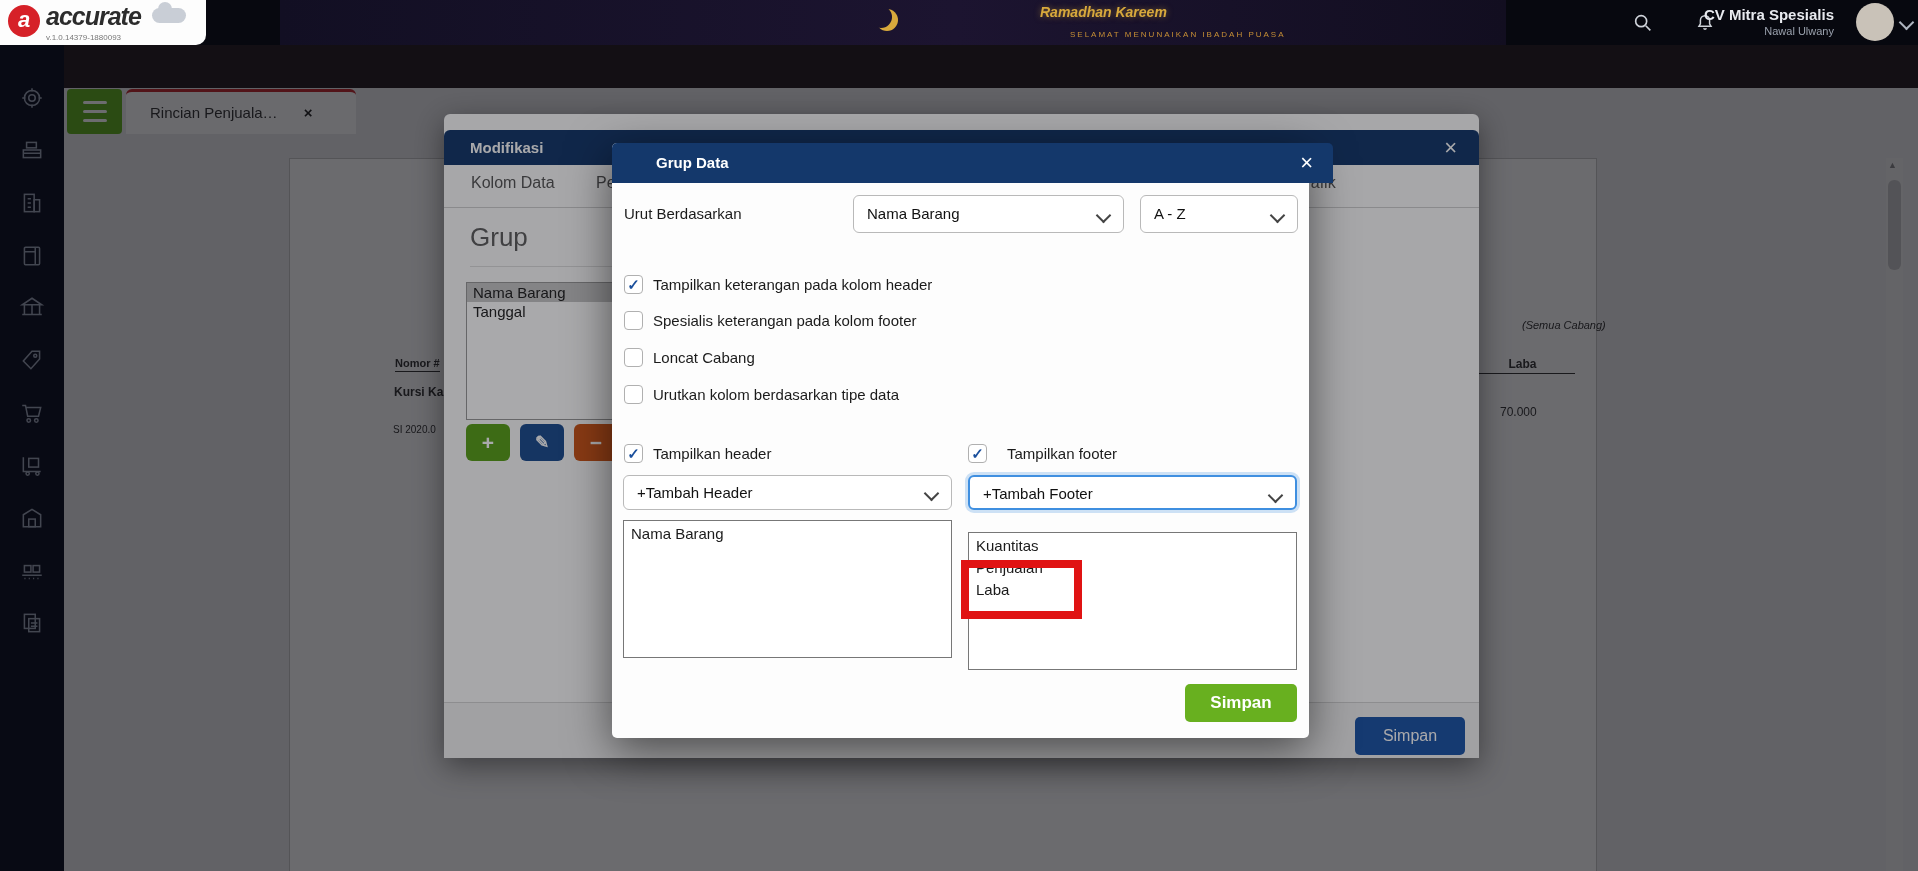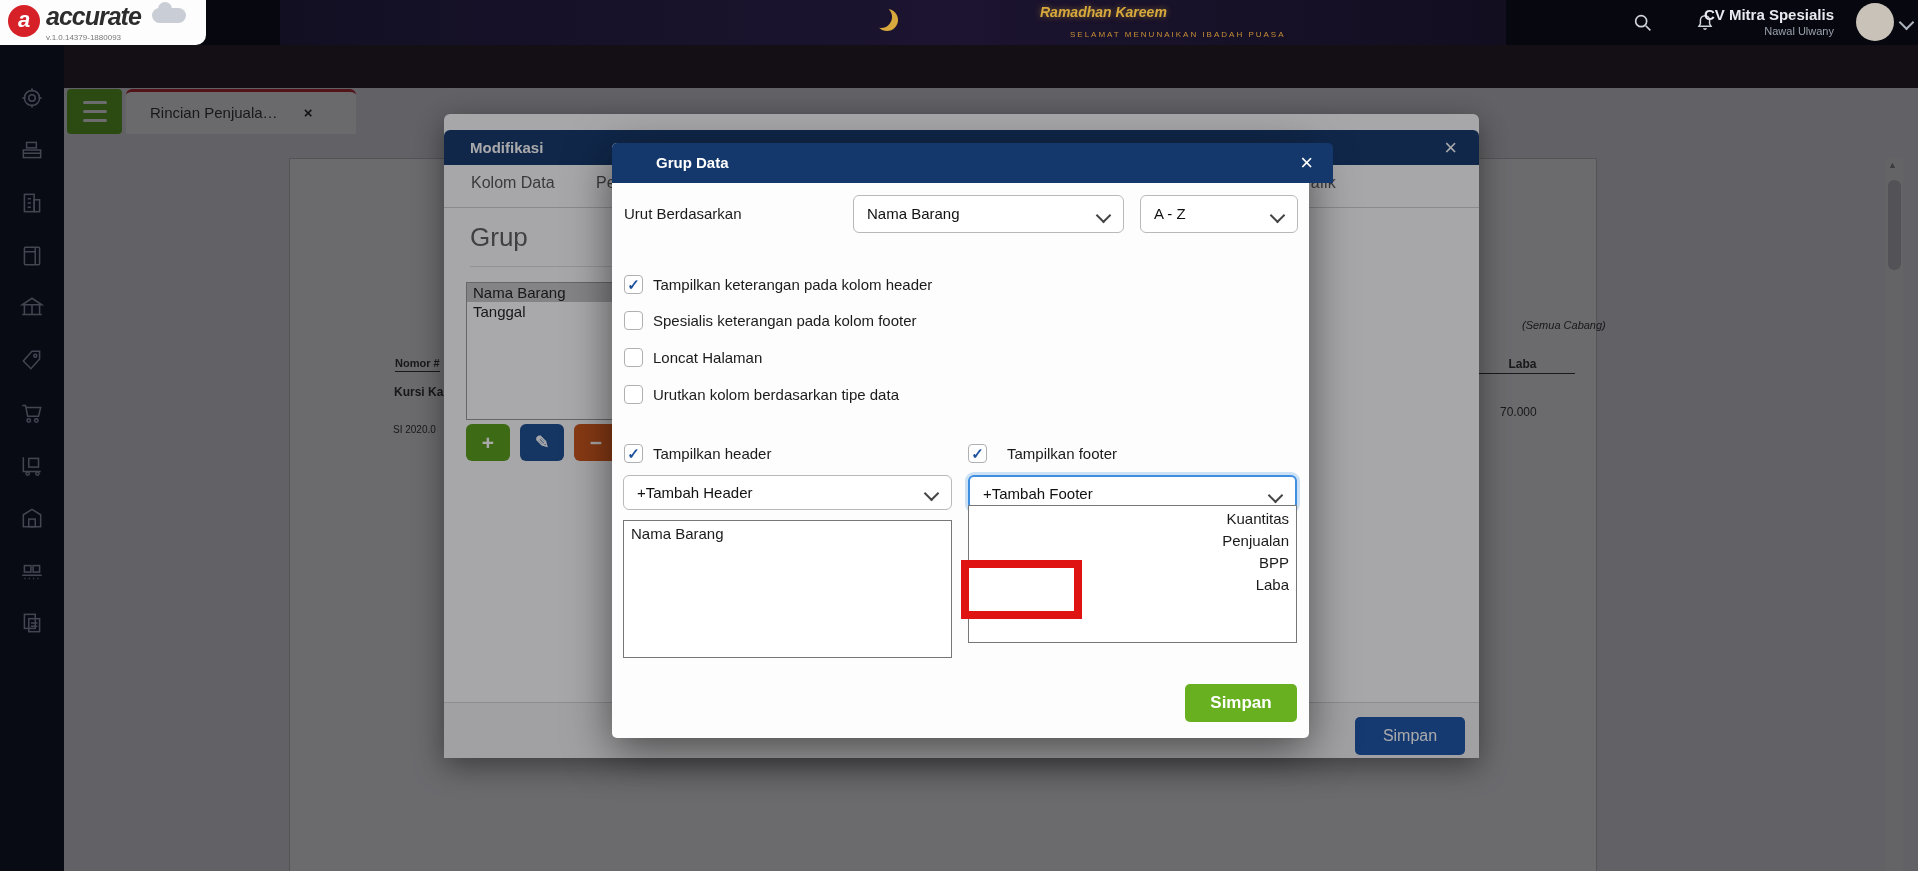--- a/index.html
+++ b/index.html
@@ -214,44 +214,43 @@
     <div class="abs select" style="left:528px;top:52px;width:158px;">
       <span>A - Z</span>
       <span class="chev"></span>
     </div>
 
     <div class="abs cb" style="left:12px;top:132px;">✓</div>
     <div class="abs cblabel" style="left:41px;top:133px;">Tampilkan keterangan pada kolom header</div>
     <div class="abs cb" style="left:12px;top:168px;"></div>
     <div class="abs cblabel" style="left:41px;top:169px;">Spesialis keterangan pada kolom footer</div>
     <div class="abs cb" style="left:12px;top:205px;"></div>
-    <div class="abs cblabel" style="left:41px;top:206px;">Loncat Halaman</div>
+    <div class="abs cblabel" style="left:41px;top:206px;">Loncat Cabang</div>
     <div class="abs cb" style="left:12px;top:242px;"></div>
     <div class="abs cblabel" style="left:41px;top:243px;">Urutkan kolom berdasarkan tipe data</div>
 
     <div class="abs cb" style="left:12px;top:301px;">✓</div>
     <div class="abs cblabel" style="left:41px;top:302px;">Tampilkan header</div>
     <div class="abs select" style="left:11px;top:332px;width:329px;height:35px;line-height:33px;">
       <span>+Tambah Header</span>
       <span class="chev" style="top:12px;"></span>
     </div>
     <div class="abs listbox" style="left:11px;top:377px;width:329px;height:138px;">
       <div class="lbitem">Nama Barang</div>
     </div>
 
     <div class="abs cb" style="left:356px;top:301px;">✓</div>
     <div class="abs cblabel" style="left:395px;top:302px;">Tampilkan footer</div>
     <div class="abs select ddfocus" style="left:356px;top:332px;width:329px;height:35px;">
       <span>+Tambah Footer</span>
       <span class="chev"></span>
     </div>
-    <div class="abs listbox" style="left:356px;top:362px;width:329px;height:138px;text-align:right;">
+    <div class="abs listbox" style="left:356px;top:389px;width:329px;height:138px;">
       <div class="lbitem">Kuantitas</div>
       <div class="lbitem">Penjualan</div>
-      <div class="lbitem">BPP</div>
       <div class="lbitem">Laba</div>
     </div>
 
     <div class="abs" id="gsave">Simpan</div>
   </div>
 
   <div class="abs" id="annot"></div>
 
   <div class="abs" id="topbar">
     <div class="abs" id="banner">

